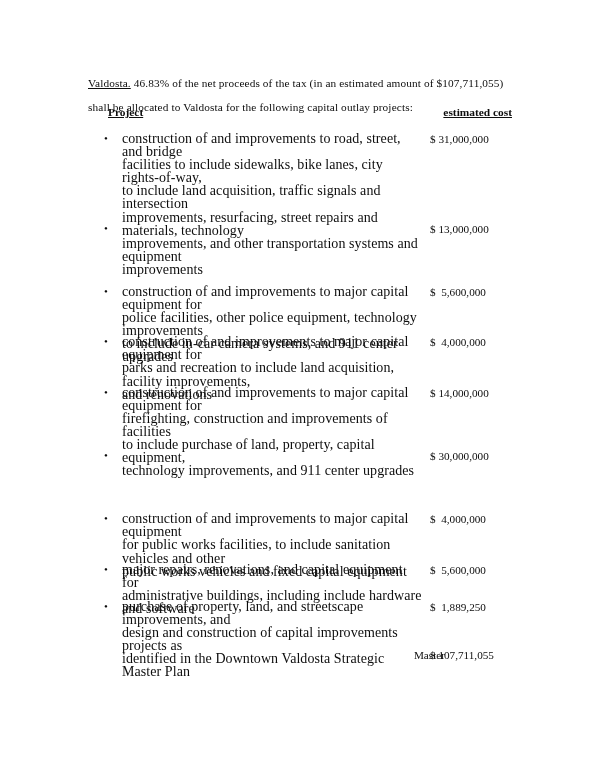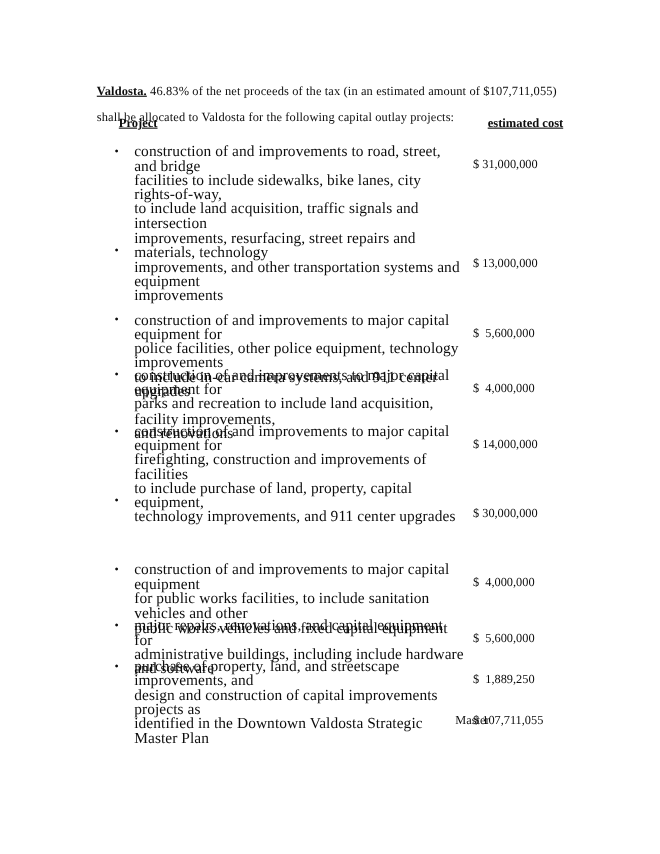--- a/index.html
+++ b/index.html
@@ -30,21 +30,21 @@
     position: absolute;
     left: 88px;
     top: 60px;
     width: 436px;
     font-size: 11.3px;
     line-height: 24px;
     text-align: left;
     letter-spacing: 0.01em;
   }
   .intro .lead {
-    font-weight: bold;
+    font-weight: normal;
     text-decoration: underline;
   }
 
   
   .col-headers {
     position: absolute;
     left: 108px;
     top: 106px;
     width: 404px;
     font-size: 11.4px;
@@ -86,21 +86,21 @@
     top: 0px;
     width: 300px;
     font-size: 14px;
     line-height: 13.1px;
     white-space: pre-line;
     letter-spacing: 0.005em;
   }
   .cost {
     position: absolute;
     left: 330px;
-    top: 12px;
+    top: 1px;
     width: 94px;
     font-size: 11.2px;
     line-height: 13.1px;
     white-space: pre;
     text-align: left;
   }
   .spacer {
     display: block;
     font-size: 11.2px;
     line-height: 13.1px;

